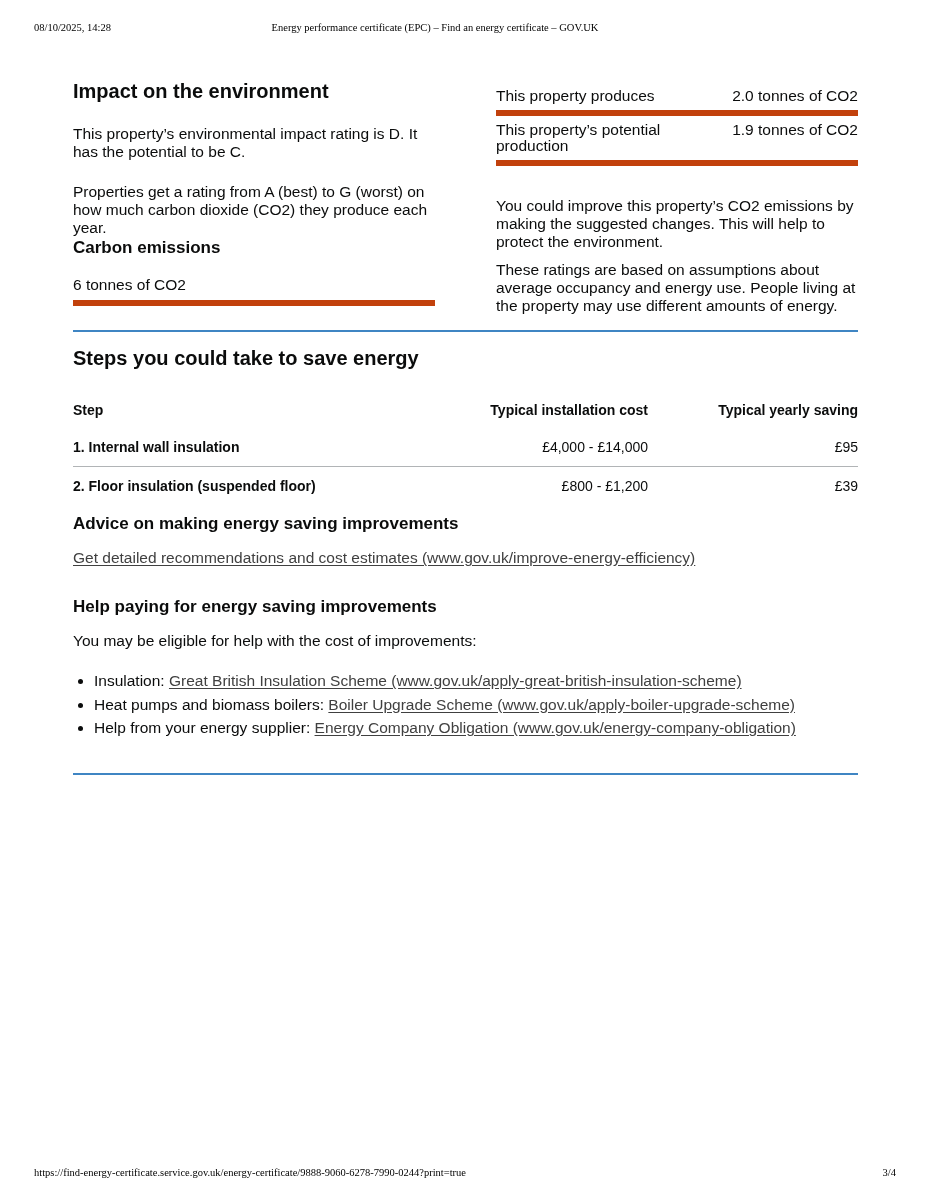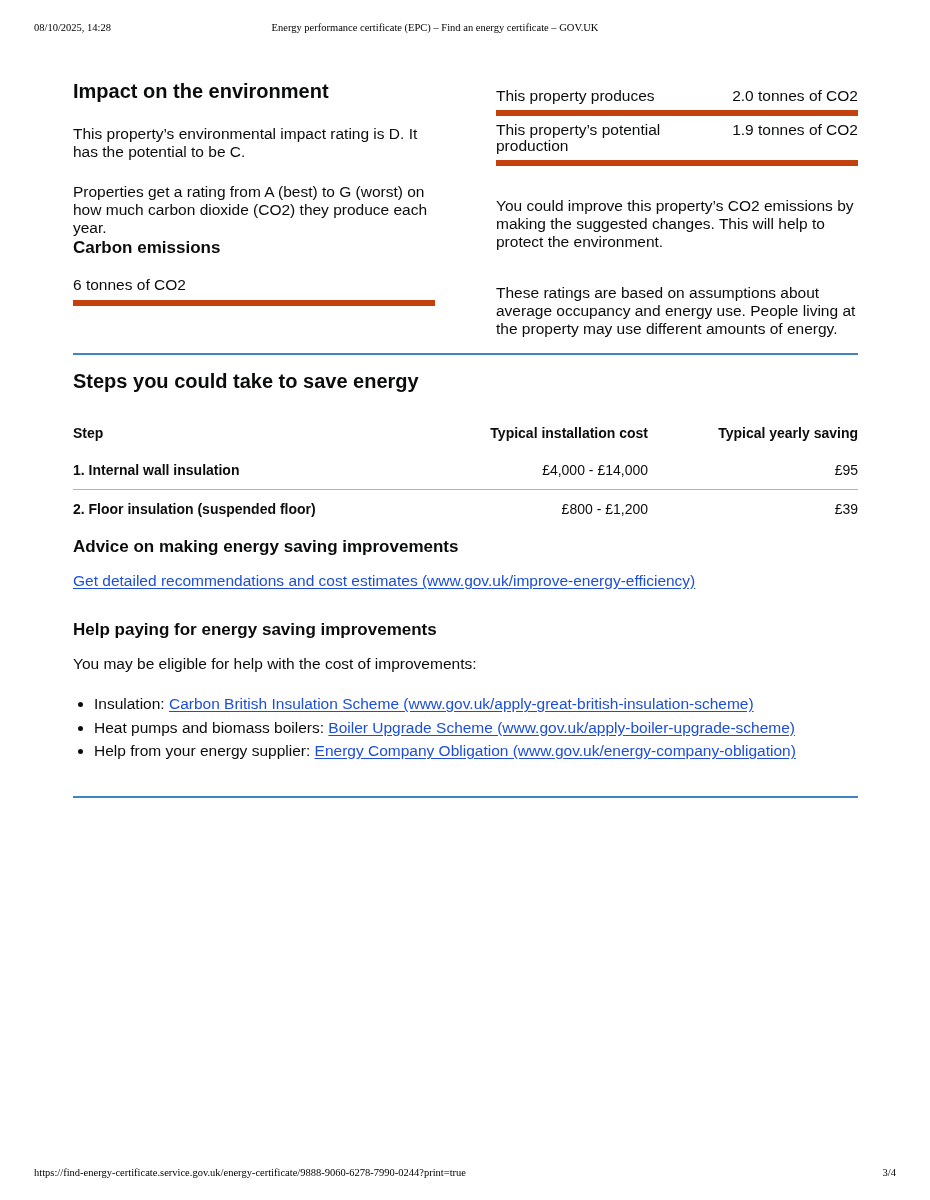--- a/index.html
+++ b/index.html
@@ -27,21 +27,21 @@
 
   .section-rule { border: 0; border-top: 2px solid #1d70b8; opacity: 0.85; margin: 0; }
 
   table.steps { width: 785px; border-collapse: collapse; font-size: 14px; }
   table.steps th { font-weight: bold; text-align: left; padding: 0; height: 36px; vertical-align: middle; }
   table.steps td { padding: 0; height: 38px; vertical-align: middle; }
   table.steps .num { text-align: right; }
   table.steps td.step { font-weight: bold; }
   table.steps tr.row1 td { border-bottom: 1px solid #b1b4b6; }
 
-  a.link { color: #1d4ed8; text-decoration: underline; text-underline-offset: 2px; }
+  a.link { color: #404040; text-decoration: underline; text-underline-offset: 2px; }
 
   ul.help { margin: 0; padding-left: 21px; font-size: 15.5px; line-height: 23.5px; }
   ul.help li { padding-left: 0; }
 </style>
 </head>
 <body>
 
 <div class="print-header">
   <span class="ph-left">08/10/2025, 14:28</span>
   <span class="ph-center">Energy performance certificate (EPC) – Find an energy certificate – GOV.UK</span>
@@ -62,21 +62,21 @@
     <div class="col-right">
       <div class="summary-row" style="margin-top:10px; padding-bottom:6px;">
         <span class="k">This property produces</span>
         <span class="v">2.0 tonnes of CO2</span>
       </div>
       <div class="summary-row" style="padding-top:6px; padding-bottom:6px;">
         <span class="k">This property’s potential production</span>
         <span class="v">1.9 tonnes of CO2</span>
       </div>
       <p style="margin-top:31px;">You could improve this property’s CO2 emissions by making the suggested changes. This will help to protect the environment.</p>
-      <p style="margin-top:33px;">These ratings are based on assumptions about average occupancy and energy use. People living at the property may use different amounts of energy.</p>
+      <p style="margin-top:10px;">These ratings are based on assumptions about average occupancy and energy use. People living at the property may use different amounts of energy.</p>
     </div>
   </div>
 
   <hr class="section-rule" style="margin-top:15px;">
 
   <h2 class="section" style="margin-top:13px;">Steps you could take to save energy</h2>
 
   <table class="steps" style="margin-top:21px;">
     <thead>
       <tr>
@@ -102,21 +102,21 @@
   <h3 class="sub" style="margin-top:8px;">Advice on making energy saving improvements</h3>
   <p style="margin-top:14px;">
     <a class="link" href="#">Get detailed recommendations and cost estimates (www.gov.uk/improve-energy-efficiency)</a>
   </p>
 
   <h3 class="sub" style="margin-top:29px;">Help paying for energy saving improvements</h3>
   <p style="margin-top:14px;">You may be eligible for help with the cost of improvements:</p>
 
   <ul class="help" style="margin-top:19px;">
     <li>
-      <span>Insulation: </span><a class="link" href="#">Carbon British Insulation Scheme (www.gov.uk/apply-great-british-insulation-scheme)</a>
+      <span>Insulation: </span><a class="link" href="#">Great British Insulation Scheme (www.gov.uk/apply-great-british-insulation-scheme)</a>
     </li>
     <li>
       <span>Heat pumps and biomass boilers: </span><a class="link" href="#">Boiler Upgrade Scheme (www.gov.uk/apply-boiler-upgrade-scheme)</a>
     </li>
     <li>
       <span>Help from your energy supplier: </span><a class="link" href="#">Energy Company Obligation (www.gov.uk/energy-company-obligation)</a>
     </li>
   </ul>
 
   <hr class="section-rule" style="margin-top:33px;">

